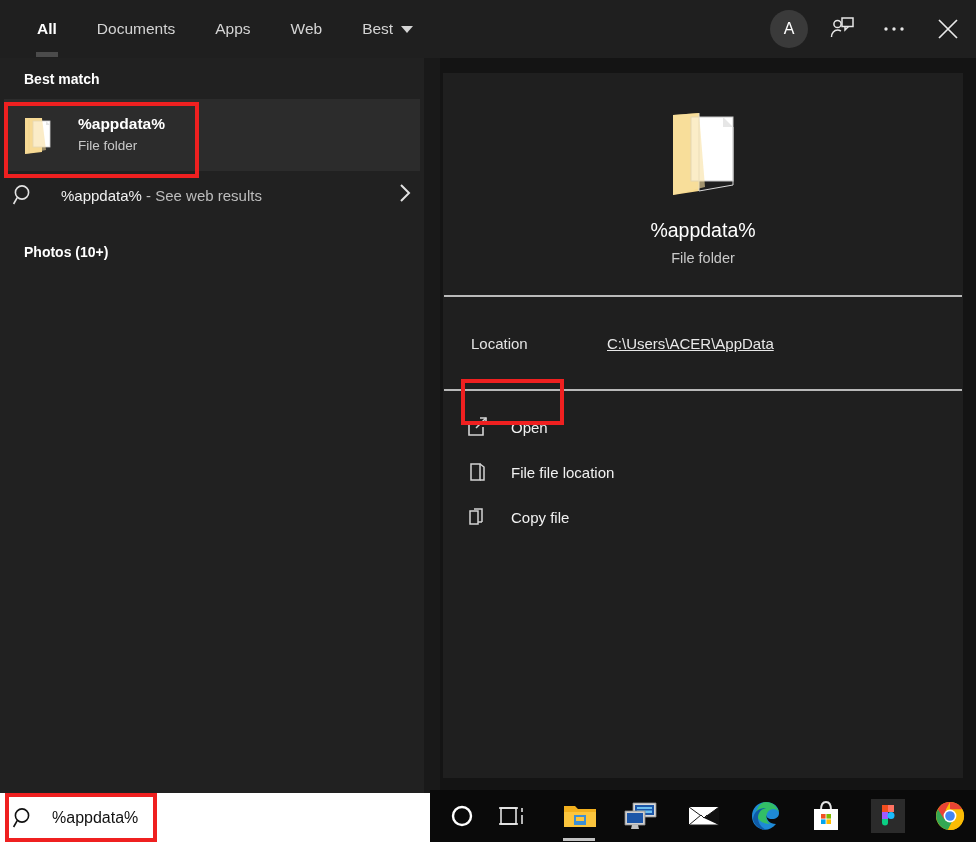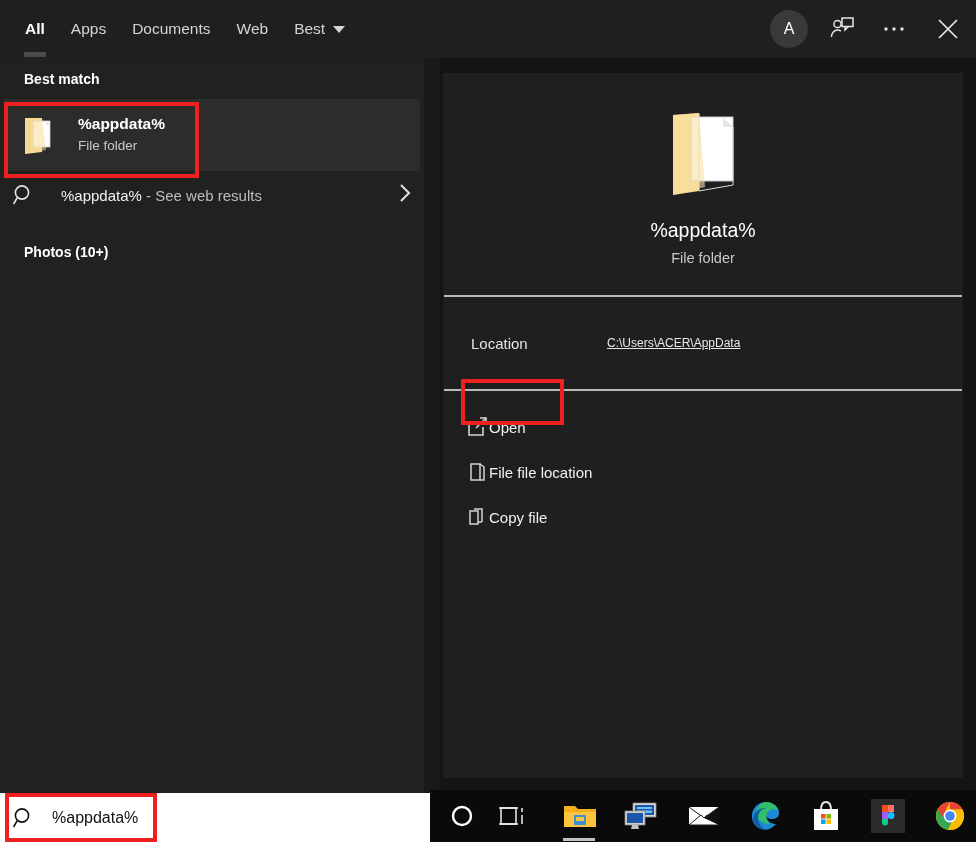--- a/index.html
+++ b/index.html
@@ -15,21 +15,21 @@
     background: #191919;
   }
 
   
   .header {
     position: absolute; left: 0; top: 0;
     width: 976px; height: 58px;
     background: #1f1f1f;
     display: flex; align-items: center;
   }
-  .tabs { display: flex; align-items: flex-end; height: 58px; padding-left: 12px; }
+  .tabs { display: flex; align-items: flex-end; height: 58px; padding-left: 24px; gap: 14px; }
   .tab {
     position: relative;
     height: 58px;
     display: flex; align-items: center;
     padding: 0 13px;
     color: #d4d4d4;
     font-size: 15.5px;
     cursor: default;
     white-space: nowrap;
   }
@@ -120,30 +120,30 @@
   }
   .hero-title { color: #ffffff; font-size: 19.5px; margin-top: 18px; }
   .hero-sub { color: #c9c9c9; font-size: 14.5px; margin-top: 8px; }
   .divider { height: 2px; background: #b9b9b9; margin: 0 1px; }
   .loc-row {
     height: 92px;
     display: flex; align-items: center;
     padding-left: 28px;
   }
   .loc-label { color: #e4e4e4; font-size: 15px; width: 136px; }
-  .loc-link { color: #e8e8e8; font-size: 12px; text-decoration: underline; cursor: pointer; }
+  .loc-link { color: #e8e8e8; font-size: 15px; text-decoration: underline; cursor: pointer; }
   .actions { padding-top: 8px; }
   .action {
     position: relative;
     height: 40px;
     display: flex; align-items: center;
     padding-left: 24px;
     cursor: default;
   }
-  .action .lbl { color: #f1f1f1; font-size: 15px; }
+  .action .lbl { margin-left: 22px; color: #f1f1f1; font-size: 15px; }
 
   
   .searchbar {
     position: absolute; left: 0; top: 793px;
     width: 430px; height: 49px;
     background: #ffffff;
     display: flex; align-items: center;
     padding-left: 12px;
   }
   .search-text { margin-left: 16px; color: #111; font-size: 16px; }
@@ -174,24 +174,24 @@
 <body>
 
 <div class="screen">
 
   <div class="header">
     <div class="tabs">
       <div class="tab active">
         <span>All</span>
       </div>
       <div class="tab">
+        <span>Documents</span>
+      </div>
+      <div class="tab">
         <span>Apps</span>
-      </div>
-      <div class="tab">
-        <span>Documents</span>
       </div>
       <div class="tab">
         <span>Web</span>
       </div>
       <div class="tab">
         <span>Best</span>
         <span class="caret"></span>
       </div>
     </div>
 

